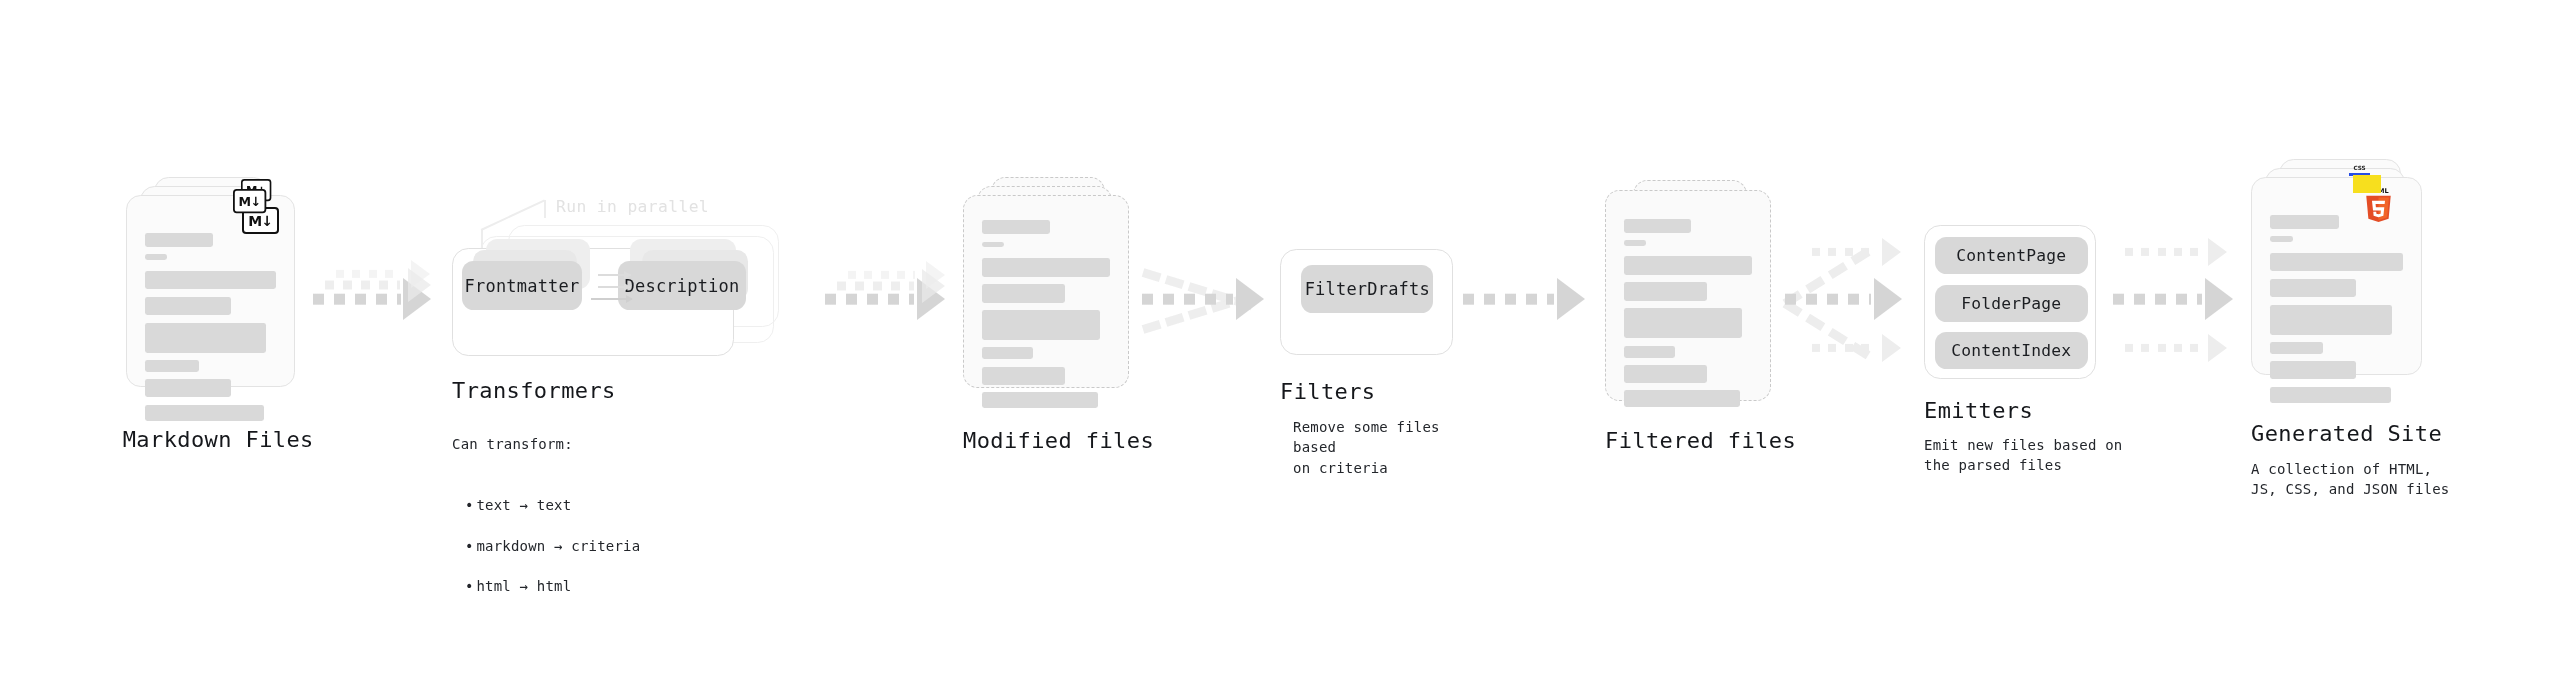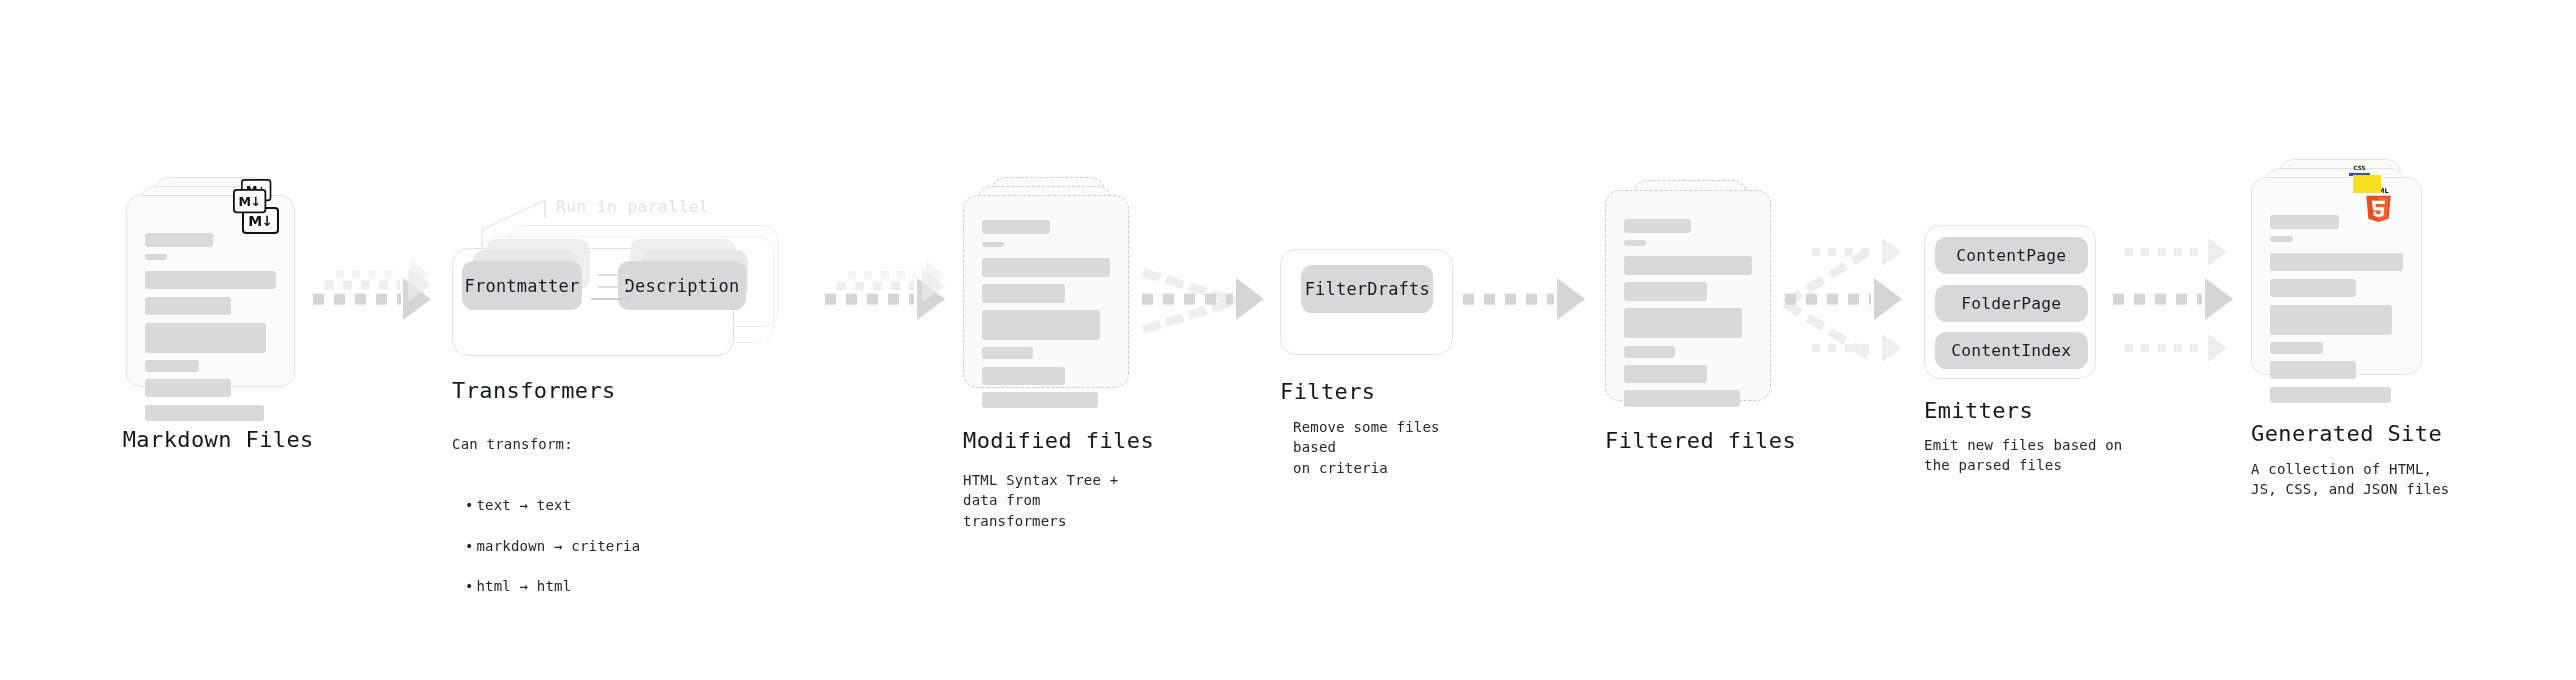--- a/index.html
+++ b/index.html
@@ -240,22 +240,20 @@
           <div class="bar" style="width:100%;height:18.7px;"></div>
           <div class="bar" style="width:65%;height:18.7px;"></div>
           <div class="bar" style="width:92%;height:30px;"></div>
           <div class="bar" style="width:40%;height:12.2px;"></div>
           <div class="bar" style="width:65%;height:18px;"></div>
           <div class="bar" style="width:91%;height:16.3px;"></div>
         </div>
       </div>
     </div>
     <div class="title" style="left:0px;top:428px;">Modified files</div>
-    <div class="sub" style="left:0px;top:470px;">HTML Syntax Tree +
-data from transformers</div>
   </div>
 
   <div class="split" style="left:1143px;top:268px;width:114px;transform:rotate(17deg);transform-origin:left center;opacity:.9;"></div>
   <div class="split" style="left:1143px;top:325px;width:114px;transform:rotate(-17deg);transform-origin:left center;opacity:.9;"></div>
   <div class="arrow" style="left:1142px;top:276px;width:122px;height:46px;">
     <div class="dash" style="left:0;width:91px;"></div>
     <div class="head" style="right:0;"></div>
   </div>
 
   <div class="stage" style="left:1280px;width:195px;">

